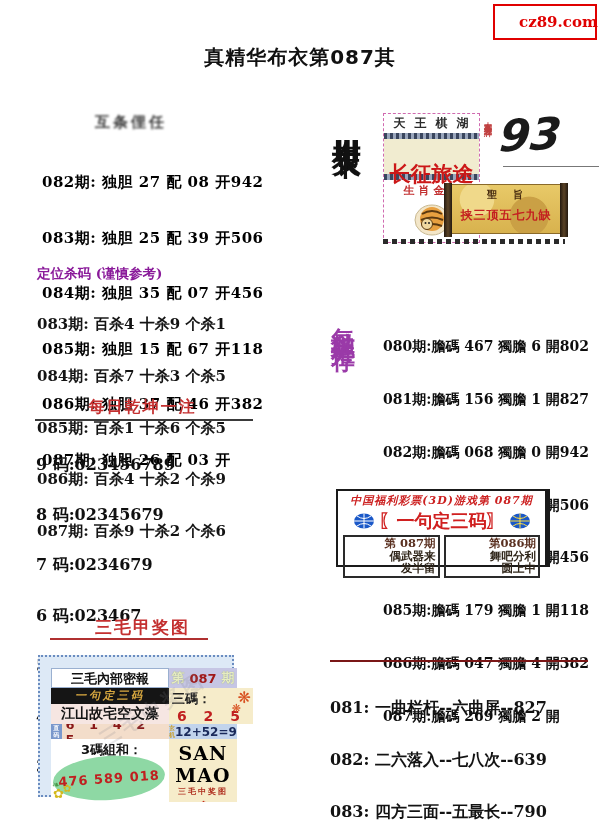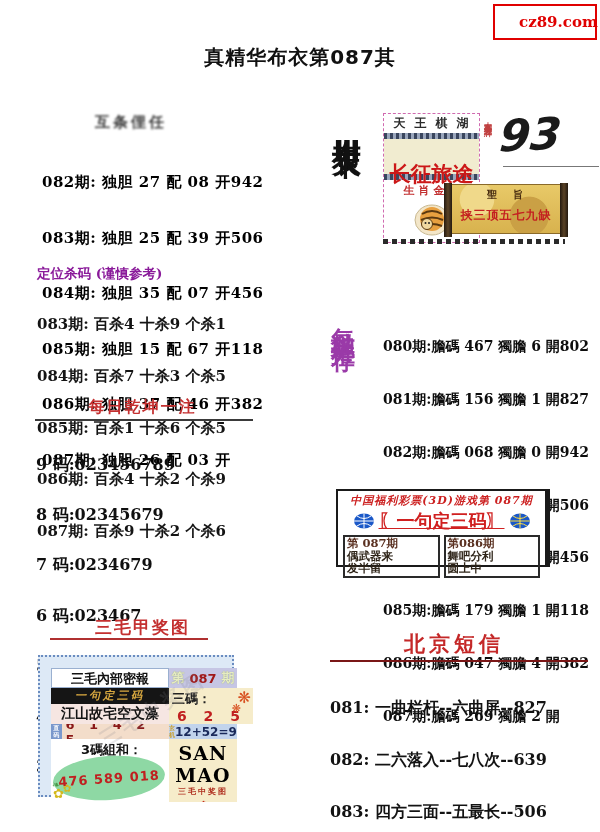--- a/index.html
+++ b/index.html
@@ -74,24 +74,24 @@
                font-size:24px; font-weight:bold; color:#9a3aa8; letter-spacing:5px; }
   .tj-rows { top:303px; left:383px; font-size:14px; font-weight:bold; color:#0d0d0d;
              line-height:17.6px; white-space:pre; }
 
   
   .yiju { top:489px; left:336px; width:214px; height:78px; border:2px solid #1a1a1a;
           border-right-width:5px; background:#fff; }
   .yj-top { margin-top:2px; text-align:center; color:#cc2020; font-weight:bold;
             font-style:italic; font-size:11px; letter-spacing:1px; }
   .yj-titlerow { display:flex; align-items:center; justify-content:center; gap:4px; margin-top:1px; }
-  .yj-title { color:#d02020; font-weight:bold; font-size:18px;text-decoration:underline; }
+  .yj-title { color:#d02020; font-weight:bold; font-size:18px; }
   .yj-cells { display:flex; margin:2px 3px 0; }
   .yj-cell { flex:1; border:2px solid #2a2a2a; margin:0 2px; padding:0 2px 1px;
-             font-size:11.5px; font-weight:bold; color:#2e2418; text-align:left; line-height:12.5px; }
+             font-size:11.5px; font-weight:bold; color:#2e2418; text-align:right; line-height:12.5px; }
   .yj-cell .hd { color:#5a3020; }
 
   
   .sm-title { top:616px; left:35px; width:215px; text-align:center; color:#c43030;
               font-weight:bold; font-size:17px; letter-spacing:2px; }
   .sm-line { top:638px; left:50px; width:158px; border-top:2px solid #b03030; }
   .smbox { top:655px; left:38px; width:196px; height:142px; background:#dde9f6;
            border:2px dotted #6a8cc0; padding:11px; }
   .sm-grid { position:relative; width:100%; height:100%; font-family:"DejaVu Sans","Liberation Sans",sans-serif; }
   .sm-cell { position:absolute; overflow:hidden; }
@@ -288,25 +288,24 @@
       </div>
       <div class="sm-cell c-mao">
         <div class="en">SAN MAO</div>
         <div class="small">三毛中奖图</div>
         <div class="big">该</div>
       </div>
       <div class="sm-watermark">三毛中奖图</div>
     </div>
   </div>
 
-  <div class="abs bj-title">北京短信</div>
   <div class="abs bj-line"></div>
   <div class="abs bj-rows">
     <div>081: 一曲栏杆--六曲屏--827</div>
     <div>082: 二六落入--七八次--639</div>
-    <div>083: 四方三面--五最长--506</div>
+    <div>083: 四方三面--五最长--790</div>
     
     
     
     
   </div>
 
 </div>
 
 </body></html>

